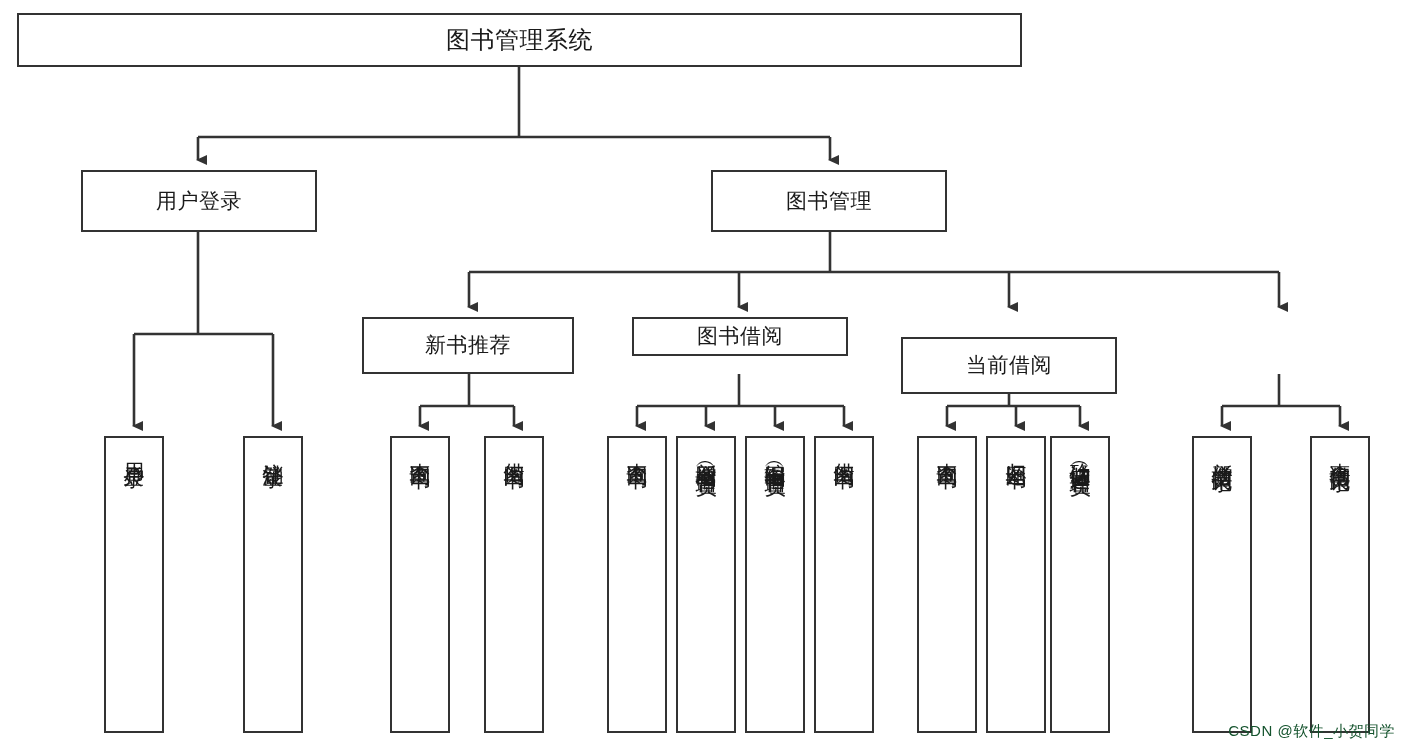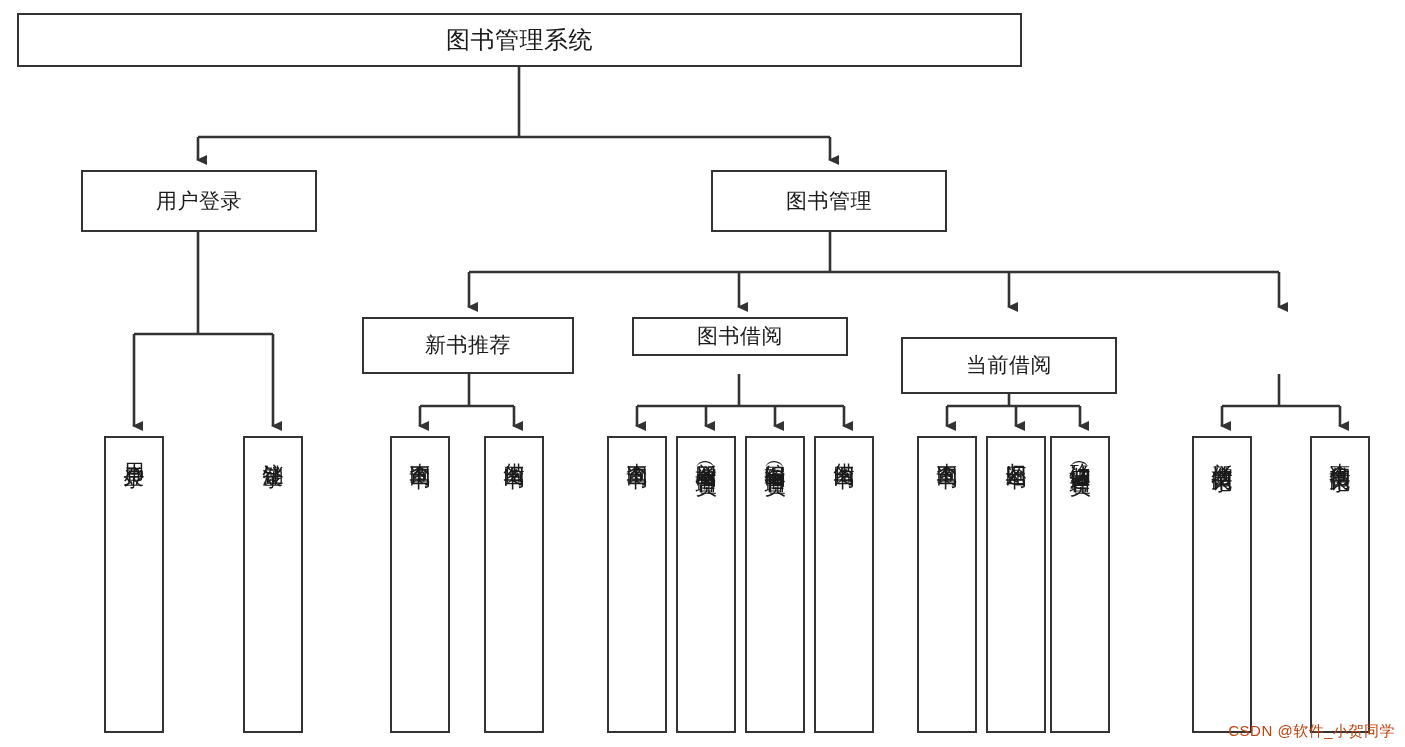--- a/index.html
+++ b/index.html
@@ -59,21 +59,21 @@
     font-size: 21px;
     line-height: 1.05;
     letter-spacing: 2px;
     max-height: 280px;
   }
   .watermark {
     position: absolute;
     right: 10px;
     bottom: 6px;
     font-size: 15px;
-    color: #c2410c;
+    color: #14532d;
     letter-spacing: 0.5px;
     user-select: none;
     margin-left: 20px;
   }
 </style>
 </head>
 <body>
 
 <div id="canvas">
 

